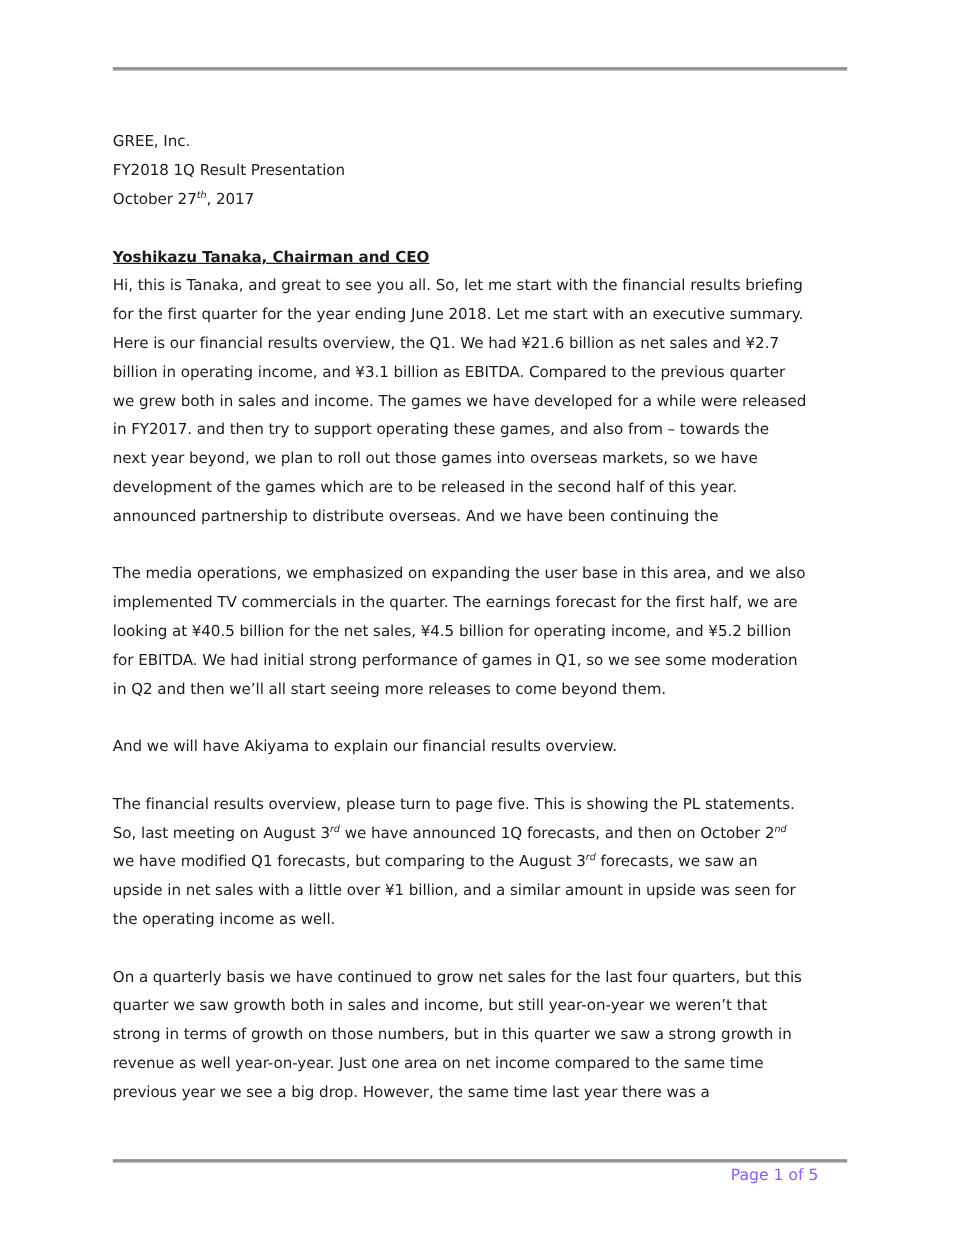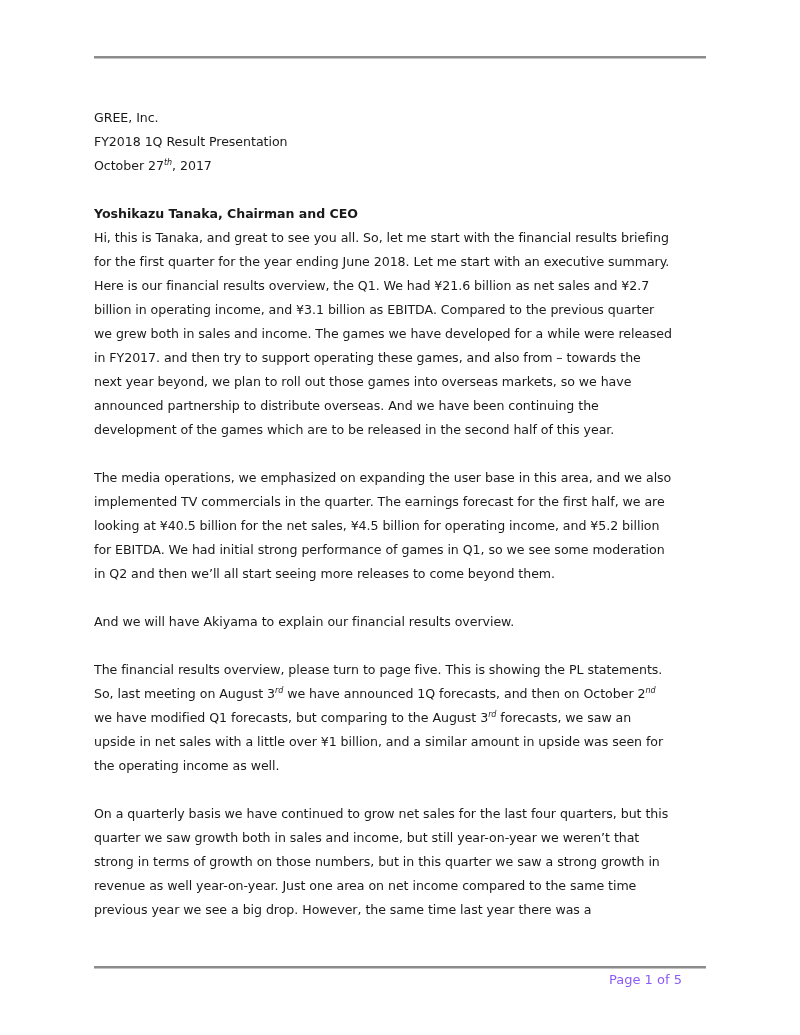--- a/index.html
+++ b/index.html
@@ -35,20 +35,21 @@
       letter-spacing: -0.05px;
       margin-top: 16px;
     }
     .content p {
       margin: 0;
       white-space: nowrap;
     }
     .gap { height: 24px; }
     .heading {
       font-weight: bold;
+      text-decoration: underline;
     }
     sup {
       font-size: 8px;
       line-height: 0;
       vertical-align: 5px;
       font-style: italic;
     }
     .footer {
       position: absolute;
       top: 972px;
@@ -70,22 +71,22 @@
   <div class="gap"></div>
 
   <p class="heading">Yoshikazu Tanaka, Chairman and CEO</p>
   <p>Hi, this is Tanaka, and great to see you all. So, let me start with the financial results briefing</p>
   <p>for the first quarter for the year ending June 2018. Let me start with an executive summary.</p>
   <p>Here is our financial results overview, the Q1. We had ¥21.6 billion as net sales and ¥2.7</p>
   <p>billion in operating income, and ¥3.1 billion as EBITDA. Compared to the previous quarter</p>
   <p>we grew both in sales and income. The games we have developed for a while were released</p>
   <p>in FY2017. and then try to support operating these games, and also from – towards the</p>
   <p>next year beyond, we plan to roll out those games into overseas markets, so we have</p>
+  <p>development of the games which are to be released in the second half of this year.</p>
   <p>announced partnership to distribute overseas. And we have been continuing the</p>
-  <p>development of the games which are to be released in the second half of this year.</p>
   <div class="gap"></div>
 
   <p>The media operations, we emphasized on expanding the user base in this area, and we also</p>
   <p>implemented TV commercials in the quarter. The earnings forecast for the first half, we are</p>
   <p>looking at ¥40.5 billion for the net sales, ¥4.5 billion for operating income, and ¥5.2 billion</p>
   <p>for EBITDA. We had initial strong performance of games in Q1, so we see some moderation</p>
   <p>in Q2 and then we’ll all start seeing more releases to come beyond them.</p>
   <div class="gap"></div>
 
   <p>And we will have Akiyama to explain our financial results overview.</p>

